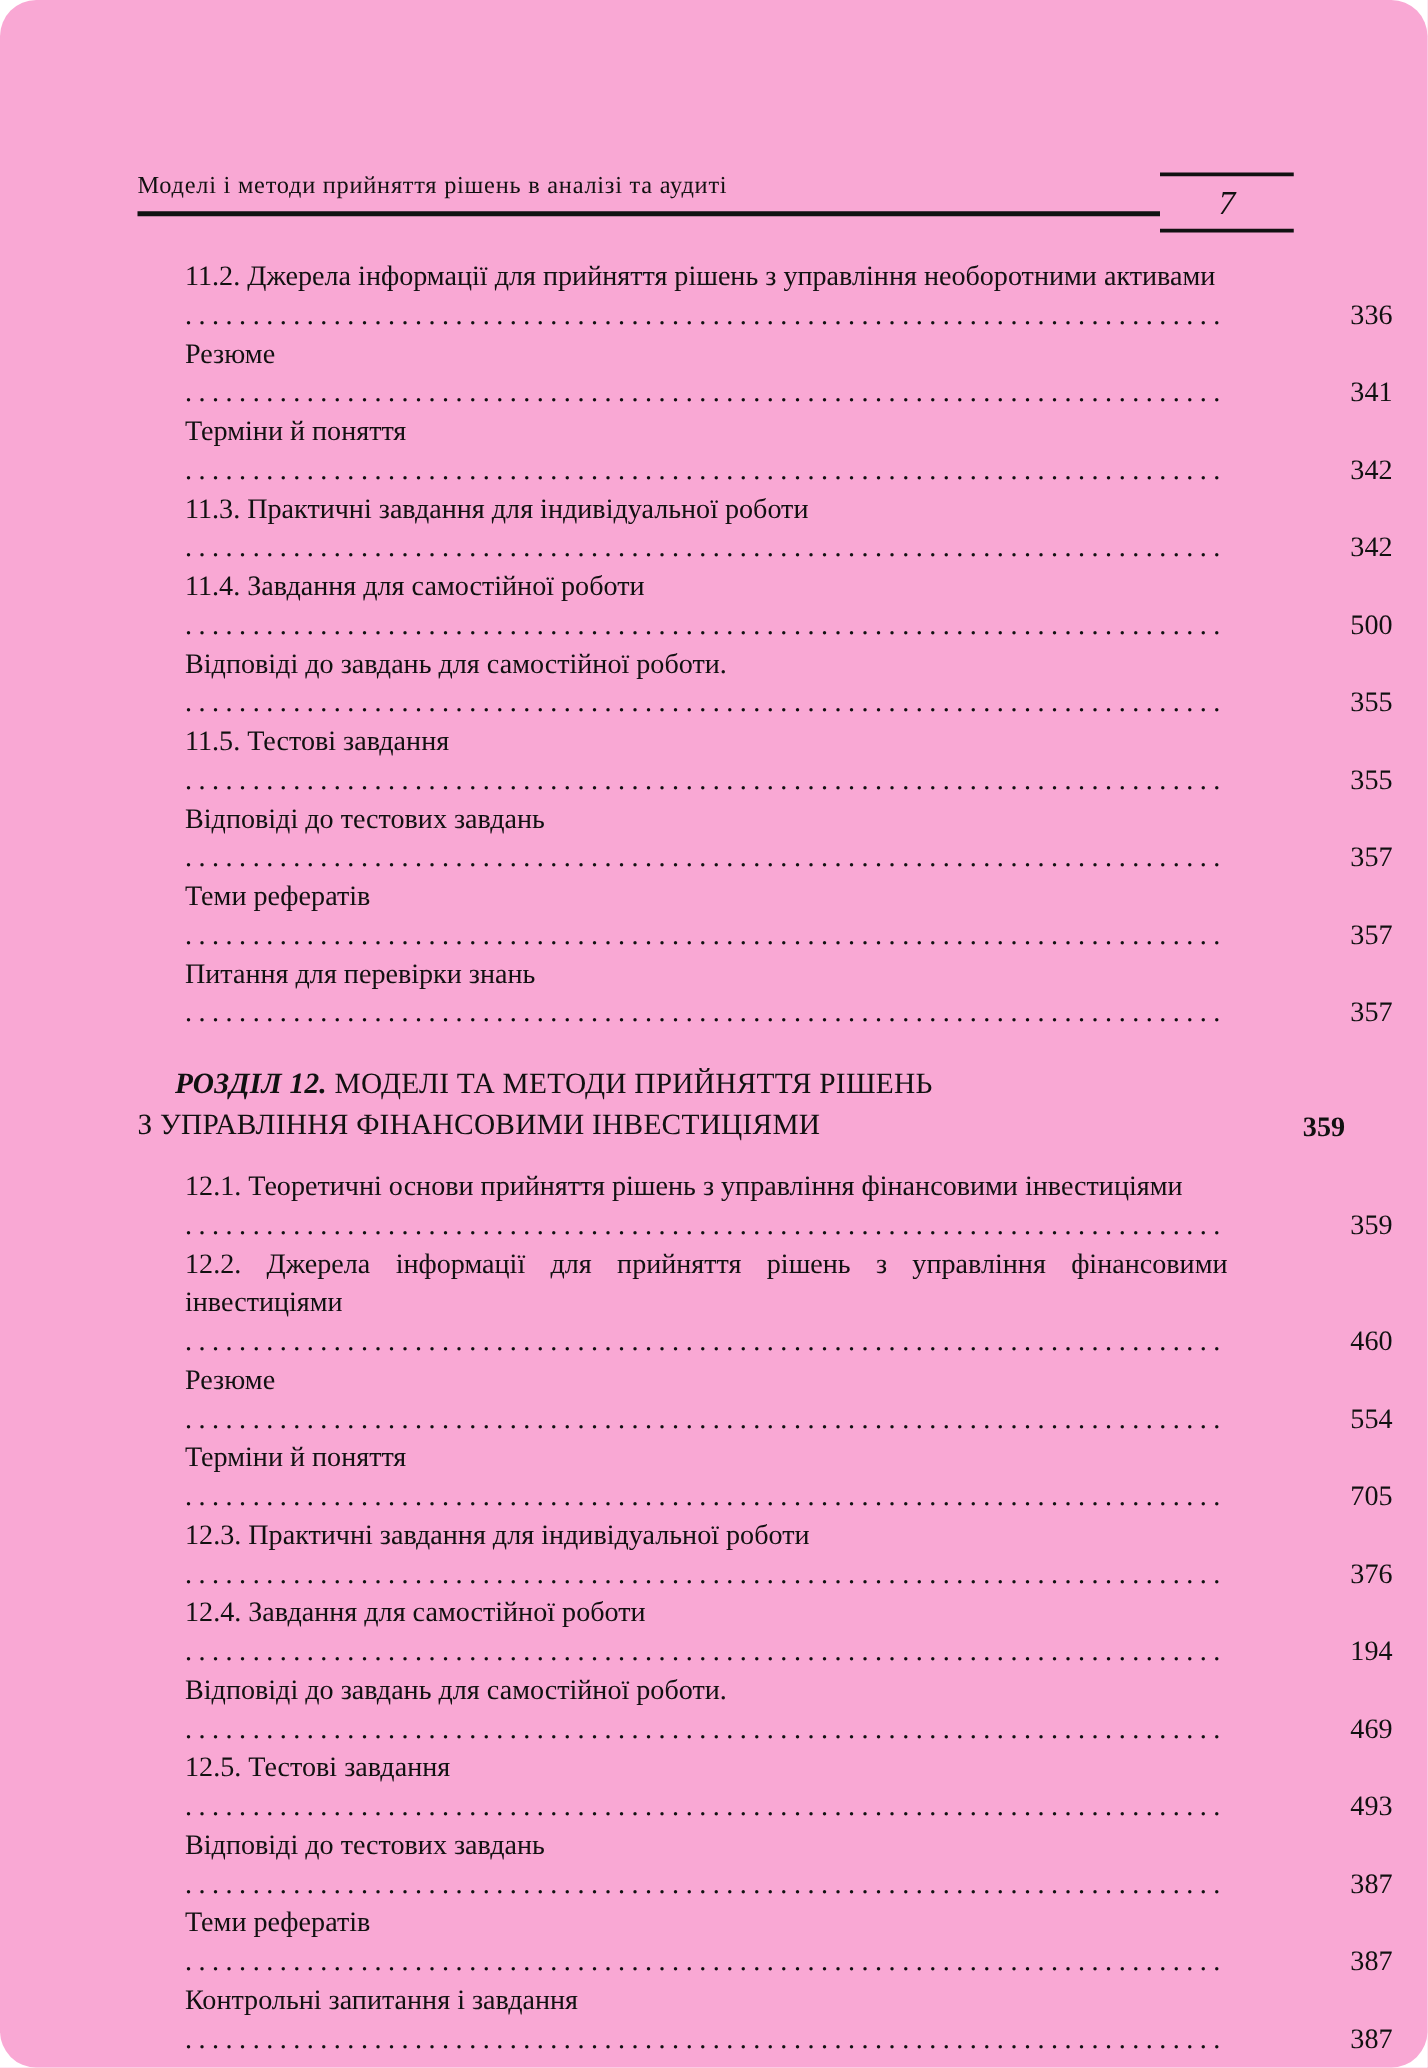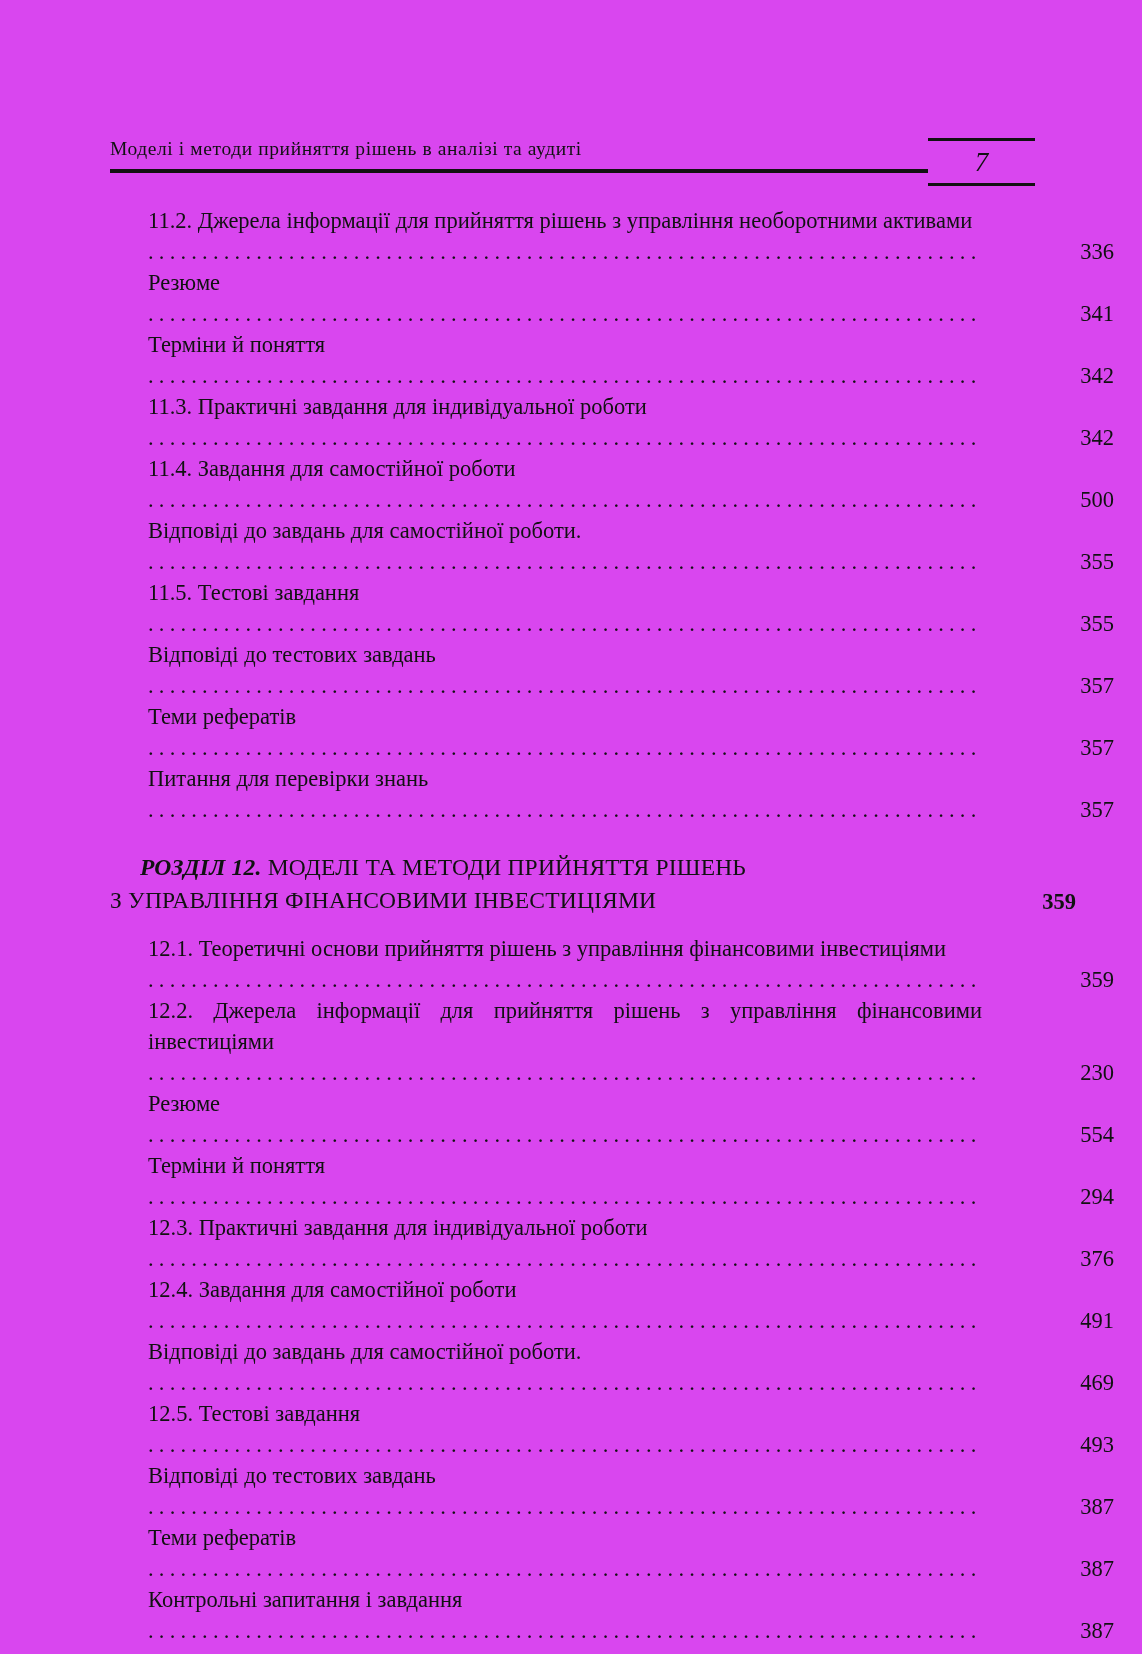--- a/index.html
+++ b/index.html
@@ -14,21 +14,22 @@
     color: #111111;
     position: relative;
     overflow: hidden;
   }
 
   .page {
     position: absolute;
     left: 0; top: 0;
     width: 1142px;
     height: 1654px;
-    background: #d946ef;
+    background: #f9a8d4;
+    border-radius: 29px;
   }
 
   
   .header {
     position: absolute;
     left: 110px;
     top: 138px;
     width: 925px;
     height: 58px;
   }
@@ -217,37 +218,37 @@
       <span class="entry-num bottom">359</span>
     </div>
 
     <div id="block-12">
         <div class="entry">
           <span class="entry-text">12.1. Теоретичні основи прийняття рішень з управління фінансовими інвестиціями<span class="leader" style="max-width: 834px; width: 834px;"> ..........................................................................................</span></span>
           <span class="entry-num bottom">359</span>
         </div>
         <div class="entry">
           <span class="entry-text justify">12.2.  Джерела  інформації  для  прийняття  рішень  з  управління фінансовими інвестиціями<span class="leader" style="max-width: 834px; width: 834px;"> ..........................................................................................</span></span>
-          <span class="entry-num bottom">230</span>
+          <span class="entry-num bottom">460</span>
         </div>
         <div class="entry">
           <span class="entry-text">Резюме<span class="leader" style="max-width: 834px; width: 834px;"> ..........................................................................................</span></span>
           <span class="entry-num bottom">554</span>
         </div>
         <div class="entry">
           <span class="entry-text">Терміни й поняття<span class="leader" style="max-width: 834px; width: 834px;"> ..........................................................................................</span></span>
-          <span class="entry-num bottom">294</span>
+          <span class="entry-num bottom">705</span>
         </div>
         <div class="entry">
           <span class="entry-text">12.3. Практичні завдання  для індивідуальної роботи<span class="leader" style="max-width: 834px; width: 834px;"> ..........................................................................................</span></span>
           <span class="entry-num bottom">376</span>
         </div>
         <div class="entry">
           <span class="entry-text">12.4. Завдання для самостійної роботи<span class="leader" style="max-width: 834px; width: 834px;"> ..........................................................................................</span></span>
-          <span class="entry-num bottom">491</span>
+          <span class="entry-num bottom">194</span>
         </div>
         <div class="entry">
           <span class="entry-text">Відповіді до завдань для самостійної роботи.<span class="leader" style="max-width: 834px; width: 834px;"> ..........................................................................................</span></span>
           <span class="entry-num bottom">469</span>
         </div>
         <div class="entry">
           <span class="entry-text">12.5. Тестові завдання<span class="leader" style="max-width: 834px; width: 834px;"> ..........................................................................................</span></span>
           <span class="entry-num bottom">493</span>
         </div>
         <div class="entry">

